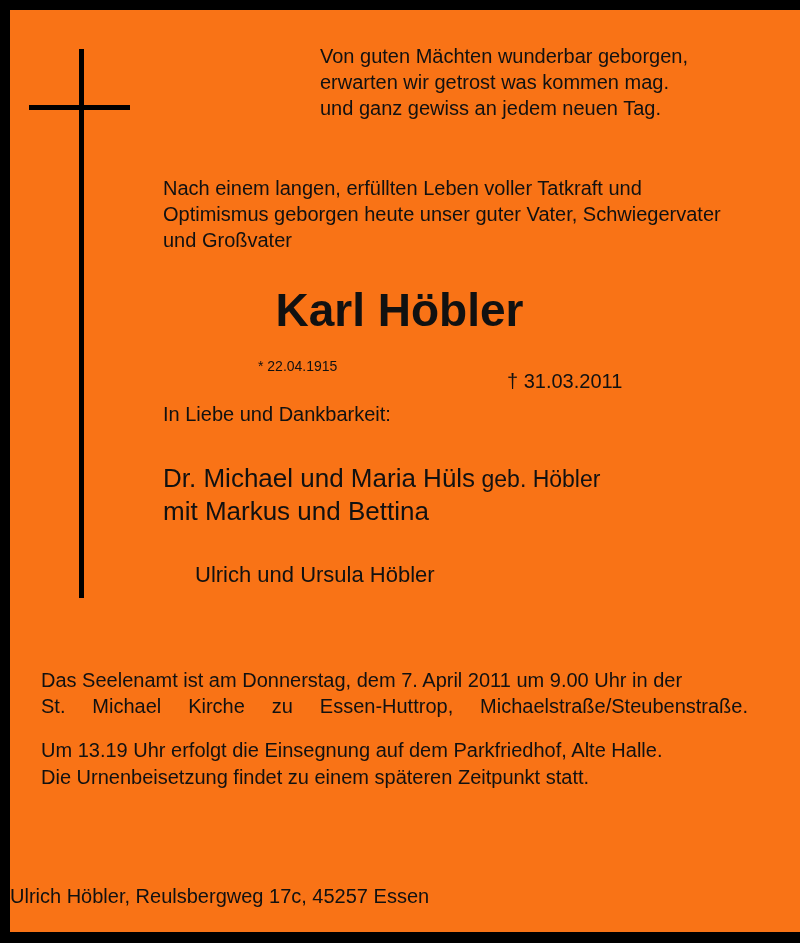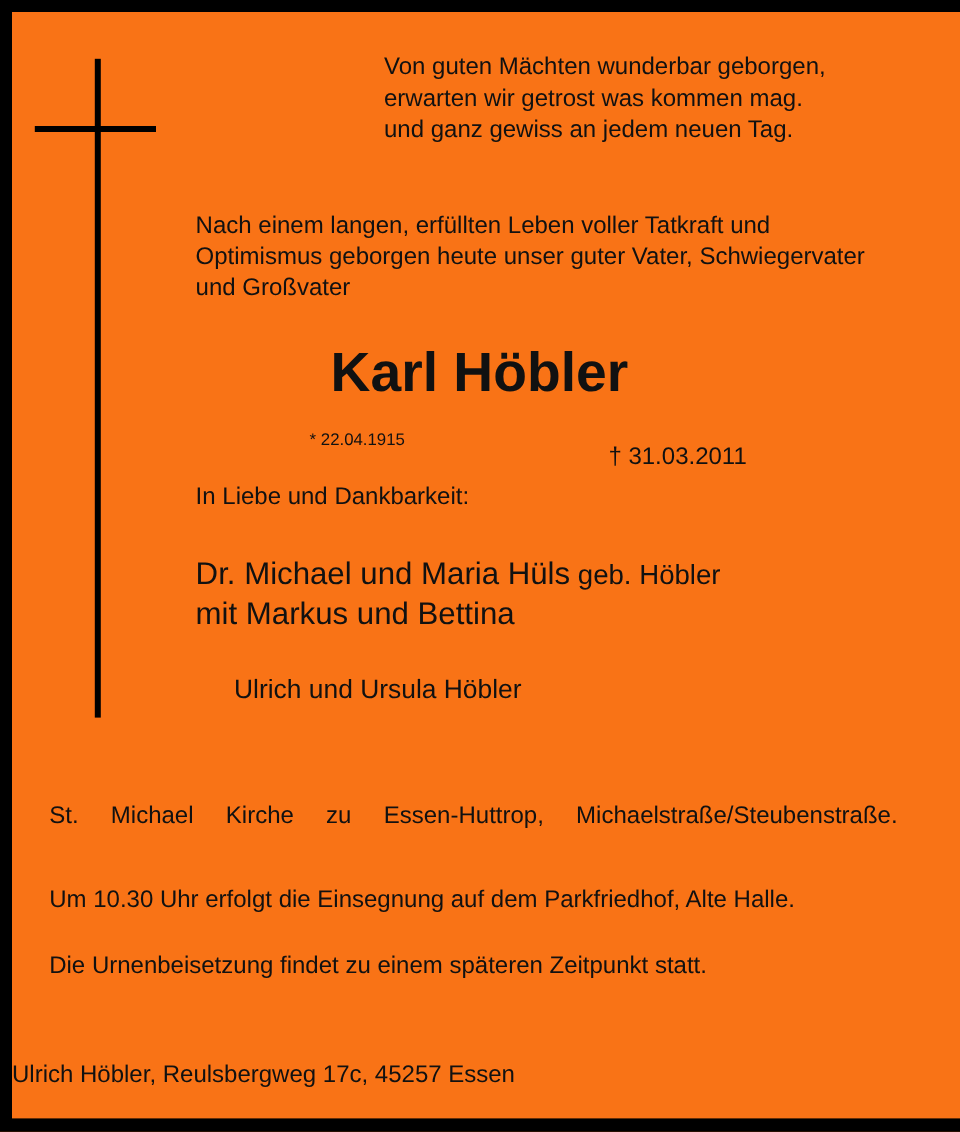--- a/index.html
+++ b/index.html
@@ -16,21 +16,21 @@
   .died { left: 497px; top: 328px; font-size: 20px; margin-top: 32px; }
   .thanks { left: 153px; top: 393px; font-size: 20px; }
   .fam1 { left: 153px; top: 452px; font-size: 26px; line-height: 33px; }
   .fam1 b, .fam2, .fam3 { font-weight: normal; }
   .fam1 .nb { font-weight: normal; font-size: 23px; }
   .fam2 { left: 153px; top: 485px; font-size: 26px; line-height: 33px; }
   .fam3 { left: 153px; top: 548px; font-size: 22px; line-height: 33px; margin-left: 32px; }
   .service { left: 31px; top: 657px; width: 707px; font-size: 20px; line-height: 26px; white-space: normal; text-align: justify; text-align-last: left; }
   .service .l2 { display: block; text-align: justify; text-align-last: justify; }
   .blessing { left: 31px; top: 729px; font-size: 20px; }
-  .urn { left: 31px; top: 784px; font-size: 20px; }
+  .urn { left: 31px; top: 756px; font-size: 20px; }
   .addr { left: 0; width: 779px; top: 875px; text-align: left; font-size: 20px; }
 </style>
 </head>
 <body>
 
 <div class="card">
   <div>
     <div class="cross-v"></div>
     <div class="cross-h"></div>
   </div>
@@ -53,19 +53,20 @@
 
   <div class="abs thanks">In Liebe und Dankbarkeit:</div>
 
   <div class="abs fam1">
     <b>Dr. Michael und Maria Hüls</b><span class="nb"> geb. Höbler</span>
   </div>
   <div class="abs fam2">mit Markus und Bettina</div>
   <div class="abs fam3">Ulrich und Ursula Höbler</div>
 
   <div class="abs service">
+    <span>Das Seelenamt ist am Donnerstag, dem 7. April 2011 um 9.00 Uhr in der</span>
     <span class="l2">St. Michael Kirche zu Essen-Huttrop, Michaelstraße/Steubenstraße.</span>
   </div>
-  <div class="abs blessing">Um 10.30 Uhr erfolgt die Einsegnung auf dem Parkfriedhof, Alte Halle.</div>
+  <div class="abs blessing">Um 13.19 Uhr erfolgt die Einsegnung auf dem Parkfriedhof, Alte Halle.</div>
   <div class="abs urn">Die Urnenbeisetzung findet zu einem späteren Zeitpunkt statt.</div>
 
   <div class="abs addr">Ulrich Höbler, Reulsbergweg 17c, 45257 Essen</div>
 </div>
 
 </body></html>

